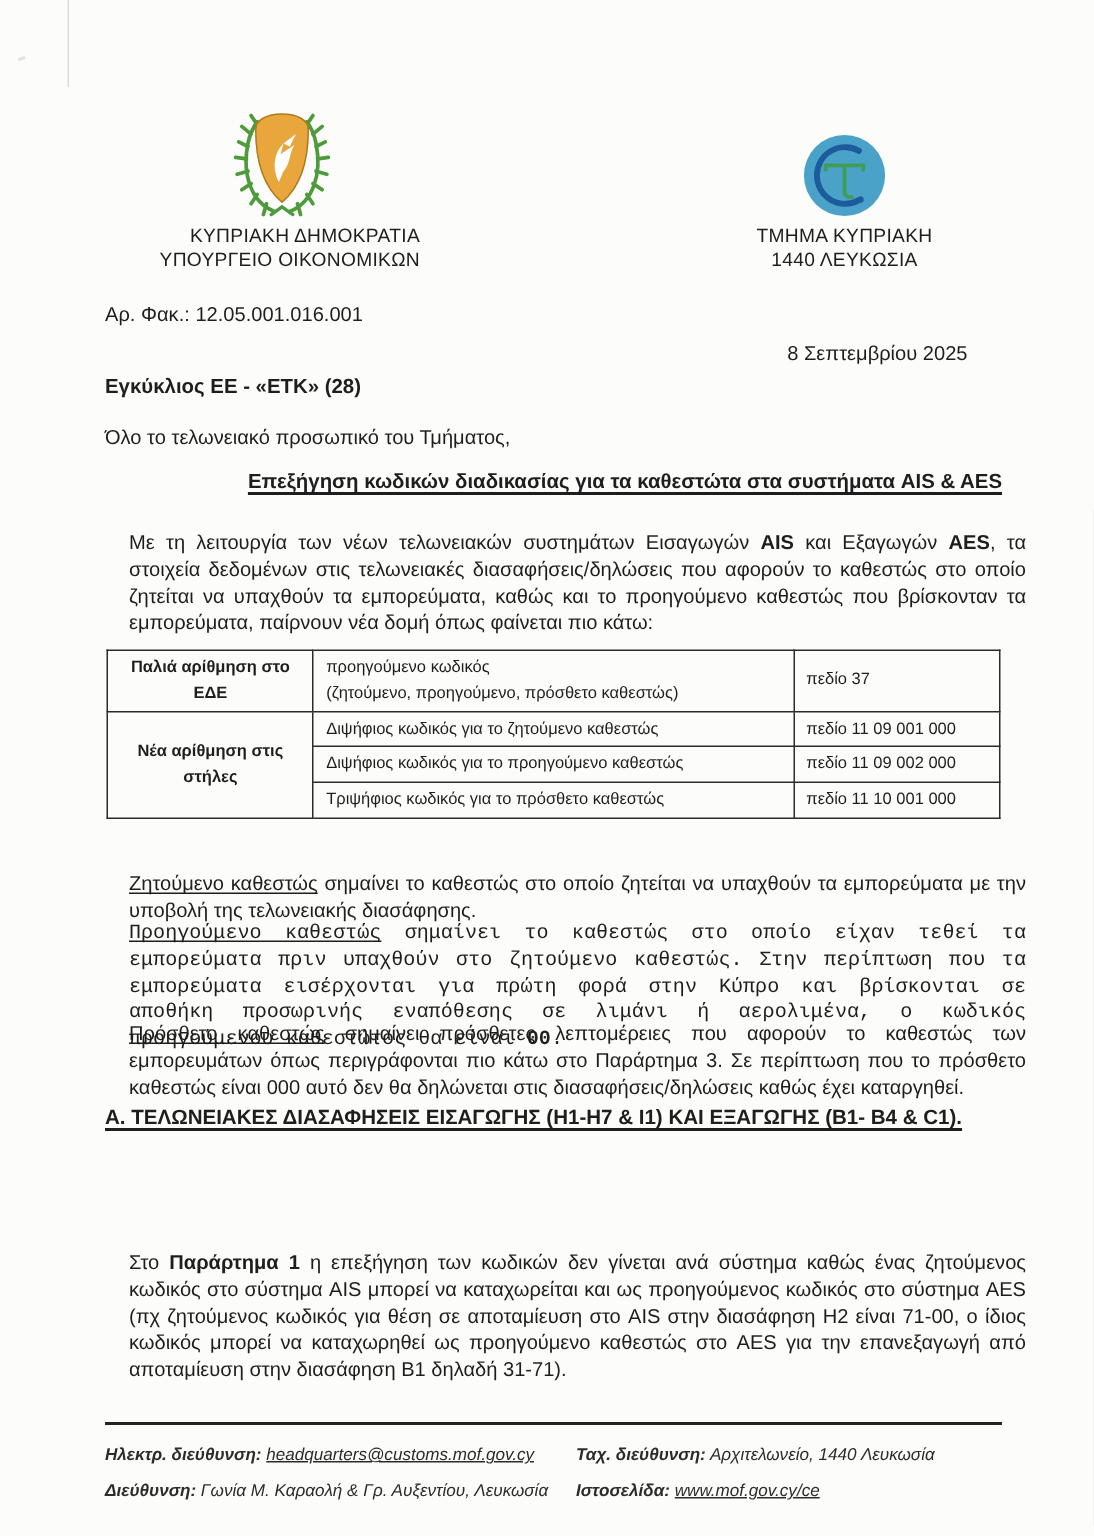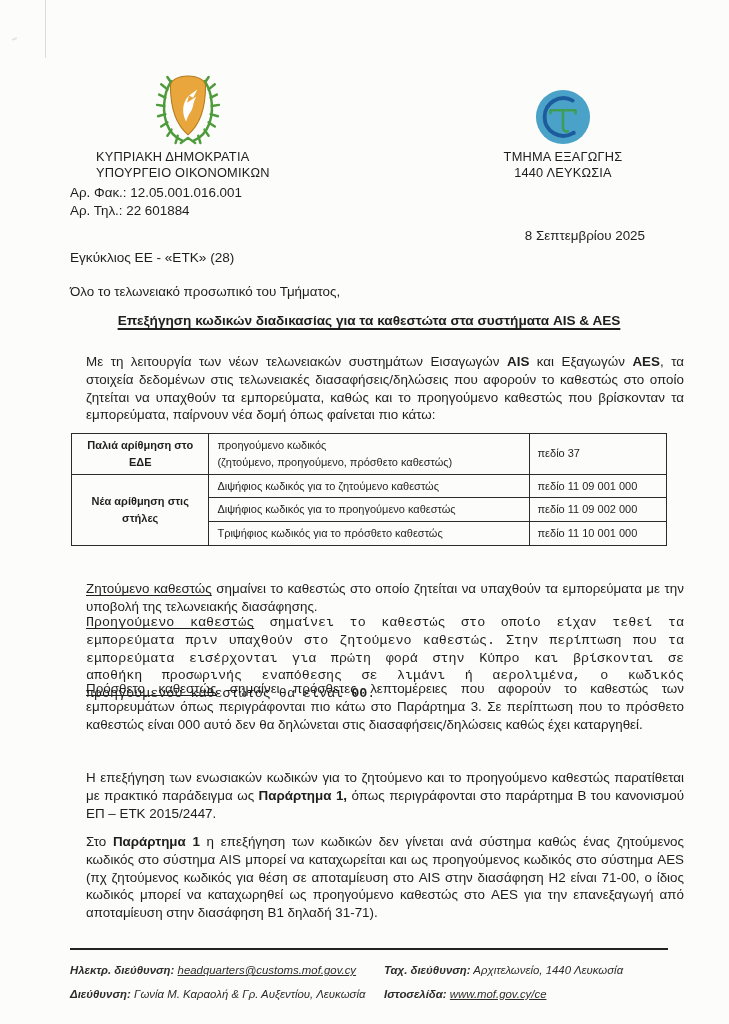--- a/index.html
+++ b/index.html
@@ -7,31 +7,31 @@
     position:relative;width:729px;height:1024px;margin:0 auto;
     background:#fcfcfb;color:#1e1e1e;
     font-family:"Liberation Sans","DejaVu Sans",sans-serif;
     overflow:hidden;
   }
   
   .artifact-line{position:absolute;left:45px;top:0;width:1px;height:58px;background:#dcdcdc;}
   .artifact-dot{position:absolute;left:12px;top:38px;width:5px;height:2px;background:#e2e4e0;transform:rotate(-20deg);}
 
   
-  .hdr-left{position:absolute;left:96px;top:68px;width:184px;text-align:left;}
+  .hdr-left{position:absolute;left:96px;top:68px;width:184px;text-align:right;}
   .hdr-right{position:absolute;left:466px;top:68px;width:194px;text-align:center;}
   .emblem-wrap{height:78px;display:flex;align-items:flex-end;justify-content:center;margin-bottom:3px;}
   .hdr-text{font-size:12.8px;line-height:15.5px;letter-spacing:.2px;}
 
-  .refs{position:absolute;left:70px;top:184px;font-size:13.4px;line-height:17.5px;}
+  .refs{position:absolute;left:70px;top:201px;font-size:13.4px;line-height:17.5px;}
   .date{position:absolute;right:84px;top:228px;font-size:13.4px;}
-  .circ{position:absolute;left:70px;top:250px;font-size:13.6px;font-weight:normal;}
+  .circ{position:absolute;left:70px;top:250px;font-size:13.6px;font-weight:bold;}
   .sal{position:absolute;left:70px;top:284px;font-size:13.4px;}
 
-  .title{position:absolute;left:70px;top:313px;width:598px;text-align:center;font-weight:bold;font-size:13.6px;}
+  .title{position:absolute;left:70px;top:313px;width:598px;text-align:right;font-weight:bold;font-size:13.6px;}
   .title span{text-decoration:underline;text-underline-offset:3px;text-decoration-thickness:1.5px;}
 
   .para{position:absolute;left:70px;width:598px;font-size:13.4px;line-height:17.6px;text-align:justify;margin-left:16px;}
   .para .b{font-weight:bold;}
   .para .u{text-decoration:underline;text-underline-offset:2px;}
   #p-intro{top:340px;}
   #p-req{top:567px;}
   #p-prev{top:601px;font-family:Liberation Mono, monospace;}
   #p-add{top:667px;}
   #p-a1{top:756px;}
@@ -81,27 +81,26 @@
 
   <div class="hdr-right">
     <div class="emblem-wrap">
       <svg width="58" height="58" viewBox="0 0 60 60">
         <circle cx="30" cy="30" r="28" fill="#4aa2c9"></circle>
         <path d="M40 13 A19.5 19.5 0 1 0 40 47" fill="none" stroke-width="4" stroke-linecap="round" stroke="#1d5c9c"></path>
         <circle cx="41" cy="46.5" r="2.2" fill="#1d5c9c"></circle>
         <path d="M17 23 L17 26 M17 23 L43 23 M43 23 L43 26 M30 23 L30 41 Q30 45 35 45" fill="none" stroke-width="2.6" stroke-linecap="round" stroke="#3e9c55"></path>
       </svg>
     </div>
-    <div class="hdr-text">ΤΜΗΜΑ ΕΞΑΓΩΓΗΣ</div>
+    <div class="hdr-text">ΤΜΗΜΑ ΚΥΠΡΙΑΚΗ</div>
     <div class="hdr-text">1440 ΛΕΥΚΩΣΙΑ</div>
   </div>
 
   <div class="refs">
     <div>Αρ. Φακ.: 12.05.001.016.001</div>
-    <div>Αρ. Τηλ.: 22 601884</div>
   </div>
 
   <div class="date">8 Σεπτεμβρίου 2025</div>
   <div class="circ">Εγκύκλιος ΕΕ - «ΕΤΚ» (28)</div>
   <div class="sal">Όλο το τελωνειακό προσωπικό του Τμήματος,</div>
 
   <div class="title">
     <span>Επεξήγηση κωδικών διαδικασίας για τα καθεστώτα στα συστήματα AIS &amp; AES</span>
   </div>
 
@@ -137,22 +136,24 @@
         <td>πεδίο 11 10 001 000</td>
       </tr>
     </tbody>
       </table>
   </div>
 
   <p class="para" id="p-req"><span class="u">Ζητούμενο καθεστώς</span><span> σημαίνει το καθεστώς στο οποίο ζητείται να υπαχθούν τα εμπορεύματα με την υποβολή της τελωνειακής διασάφησης.</span></p>
   <p class="para" id="p-prev"><span class="u">Προηγούμενο καθεστώς</span><span> σημαίνει το καθεστώς στο οποίο είχαν τεθεί τα εμπορεύματα πριν υπαχθούν στο ζητούμενο καθεστώς. Στην περίπτωση που τα εμπορεύματα εισέρχονται για πρώτη φορά στην Κύπρο και βρίσκονται σε αποθήκη προσωρινής εναπόθεσης σε λιμάνι ή αερολιμένα, ο κωδικός προηγούμενου καθεστώτος θα είναι </span><span class="b">00</span><span>.</span></p>
   <p class="para" id="p-add"><span class="u">Πρόσθετο καθεστώς</span><span> σημαίνει πρόσθετες λεπτομέρειες που αφορούν το καθεστώς των εμπορευμάτων όπως περιγράφονται πιο κάτω στο Παράρτημα 3. Σε περίπτωση που το πρόσθετο καθεστώς είναι 000 αυτό δεν θα δηλώνεται στις διασαφήσεις/δηλώσεις καθώς έχει καταργηθεί.</span></p>
 
+  <div class="secA">
+    <span>Α. ΤΕΛΩΝΕΙΑΚΕΣ ΔΙΑΣΑΦΗΣΕΙΣ ΕΙΣΑΓΩΓΗΣ (Η1-Η7 &amp; Ι1) ΚΑΙ ΕΞΑΓΩΓΗΣ (Β1- Β4 &amp; C1).</span>
+  </div>
 
-  <p class="para" id="p-a1"><span>Η επεξήγηση των ενωσιακών κωδικών για το ζητούμενο και το προηγούμενο καθεστώς παρατίθεται με πρακτικό παράδειγμα ως </span><span class="b">Παράρτημα 1,</span><span> όπως περιγράφονται στο παράρτημα Β του κανονισμού ΕΠ – ΕΤΚ 2015/2447.</span></p>
   <p class="para" id="p-a2"><span>Στο </span><span class="b">Παράρτημα 1</span><span> η επεξήγηση των κωδικών δεν γίνεται ανά σύστημα καθώς ένας ζητούμενος κωδικός στο σύστημα AIS μπορεί να καταχωρείται και ως προηγούμενος κωδικός στο σύστημα AES (πχ ζητούμενος κωδικός για θέση σε αποταμίευση στο AIS στην διασάφηση Η2 είναι 71-00, ο ίδιος κωδικός μπορεί να καταχωρηθεί ως προηγούμενο καθεστώς στο AES για την επανεξαγωγή από αποταμίευση στην διασάφηση Β1 δηλαδή 31-71).</span></p>
 
   <div class="f-rule"></div>
   <div class="f-col f-left">
     <div>
       <span class="f-label">Ηλεκτρ. διεύθυνση:</span>
       <span class="f-link">headquarters@customs.mof.gov.cy</span>
     </div>
     <div>
       <span class="f-label">Διεύθυνση:</span><span> Γωνία Μ. Καραολή &amp; Γρ. Αυξεντίου, Λευκωσία</span>

